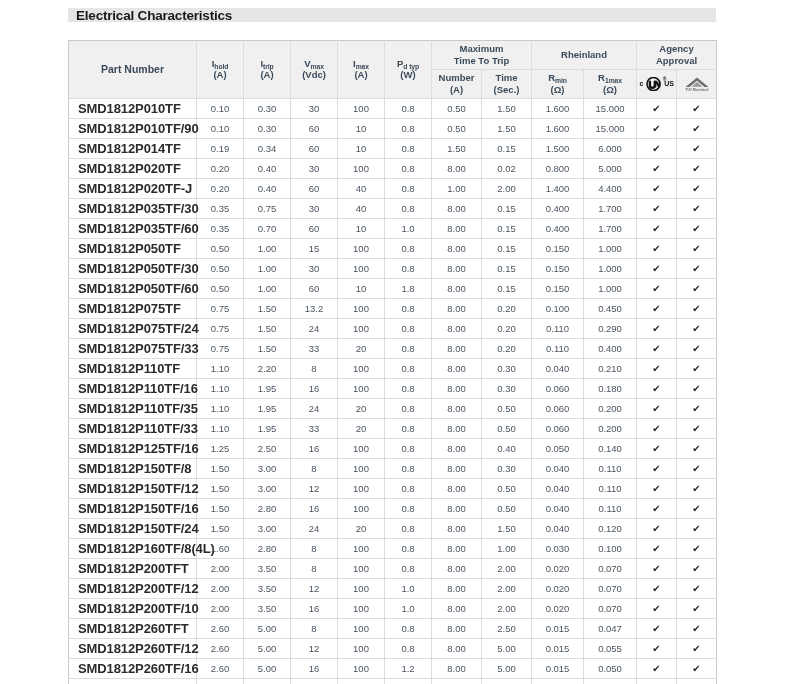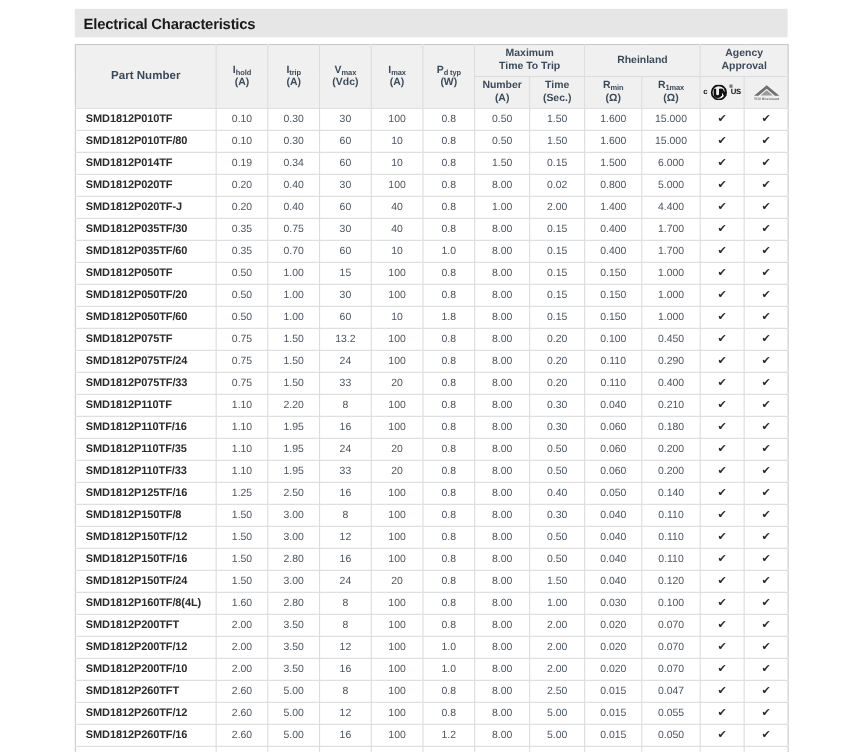--- a/index.html
+++ b/index.html
@@ -21,21 +21,21 @@
     height: 684px;
     background: #ffffff;
   }
 
   
   .section-bar {
     position: absolute;
     left: 68px;
     top: 8px;
     width: 648px;
-    height: 26px;
+    height: 14px;
     background: #e6e6e6;
     display: flex;
     align-items: center;
     text-align: right;
   }
   .section-title {
     font-size: 13.5px;
     font-weight: bold;
     color: #1a1a1a;
     letter-spacing: -0.2px;
@@ -103,21 +103,21 @@
   tbody td {
     height: 19px;
     font-size: 9.5px;
     color: #4a5561;
     background: #ffffff;
     line-height: 19px;
   }
   tbody td.part {
     text-align: left;
     padding-left: 9px;
-    font-size: 10px;
+    font-size: 13px;
     font-weight: bold;
     color: #2b2b2b;
     letter-spacing: -0.1px;
   }
   tbody tr:last-child td { border-bottom: none; }
 
   .check {
     font-size: 10px;
     color: #2b2b2b;
     line-height: 19px;
@@ -289,21 +289,21 @@
             <td>1.600</td>
             <td>15.000</td>
             <td>
               <span class="check">✔</span>
             </td>
             <td>
               <span class="check">✔</span>
             </td>
           </tr>
           <tr>
-            <td class="part">SMD1812P010TF/80</td>
+            <td class="part">SMD1812P010TF/90</td>
             <td>0.10</td>
             <td>0.30</td>
             <td>60</td>
             <td>10</td>
             <td>0.8</td>
             <td>0.50</td>
             <td>1.50</td>
             <td>1.600</td>
             <td>15.000</td>
             <td>
@@ -415,21 +415,21 @@
             <td>0.150</td>
             <td>1.000</td>
             <td>
               <span class="check">✔</span>
             </td>
             <td>
               <span class="check">✔</span>
             </td>
           </tr>
           <tr>
-            <td class="part">SMD1812P050TF/20</td>
+            <td class="part">SMD1812P050TF/30</td>
             <td>0.50</td>
             <td>1.00</td>
             <td>30</td>
             <td>100</td>
             <td>0.8</td>
             <td>8.00</td>
             <td>0.15</td>
             <td>0.150</td>
             <td>1.000</td>
             <td>

